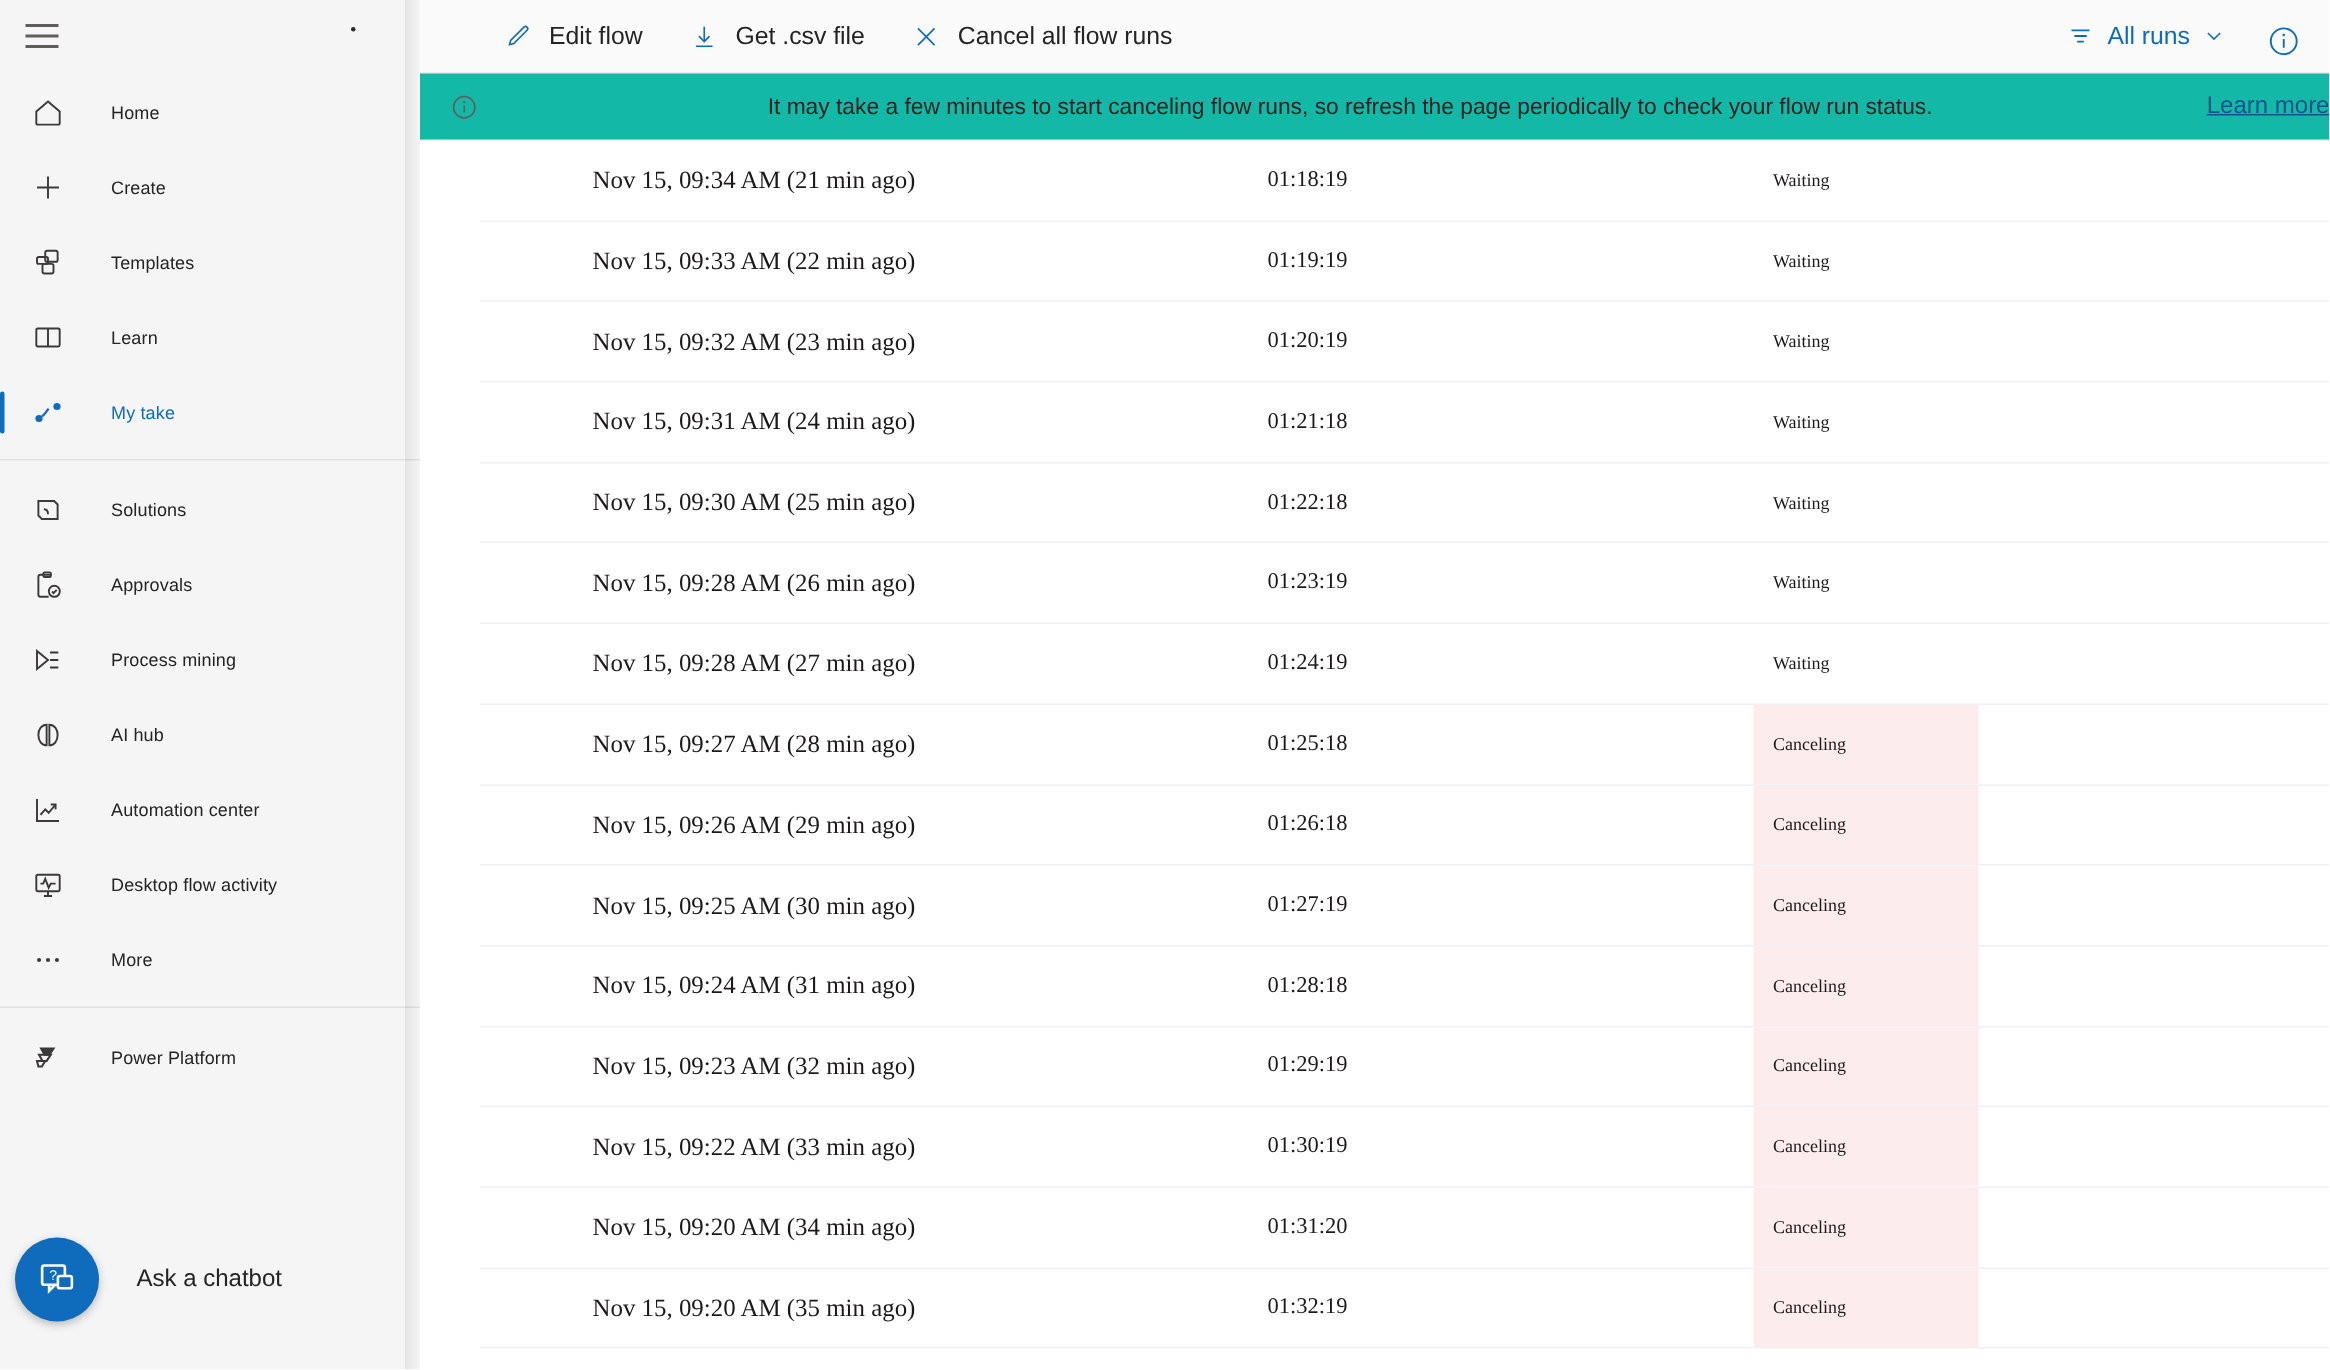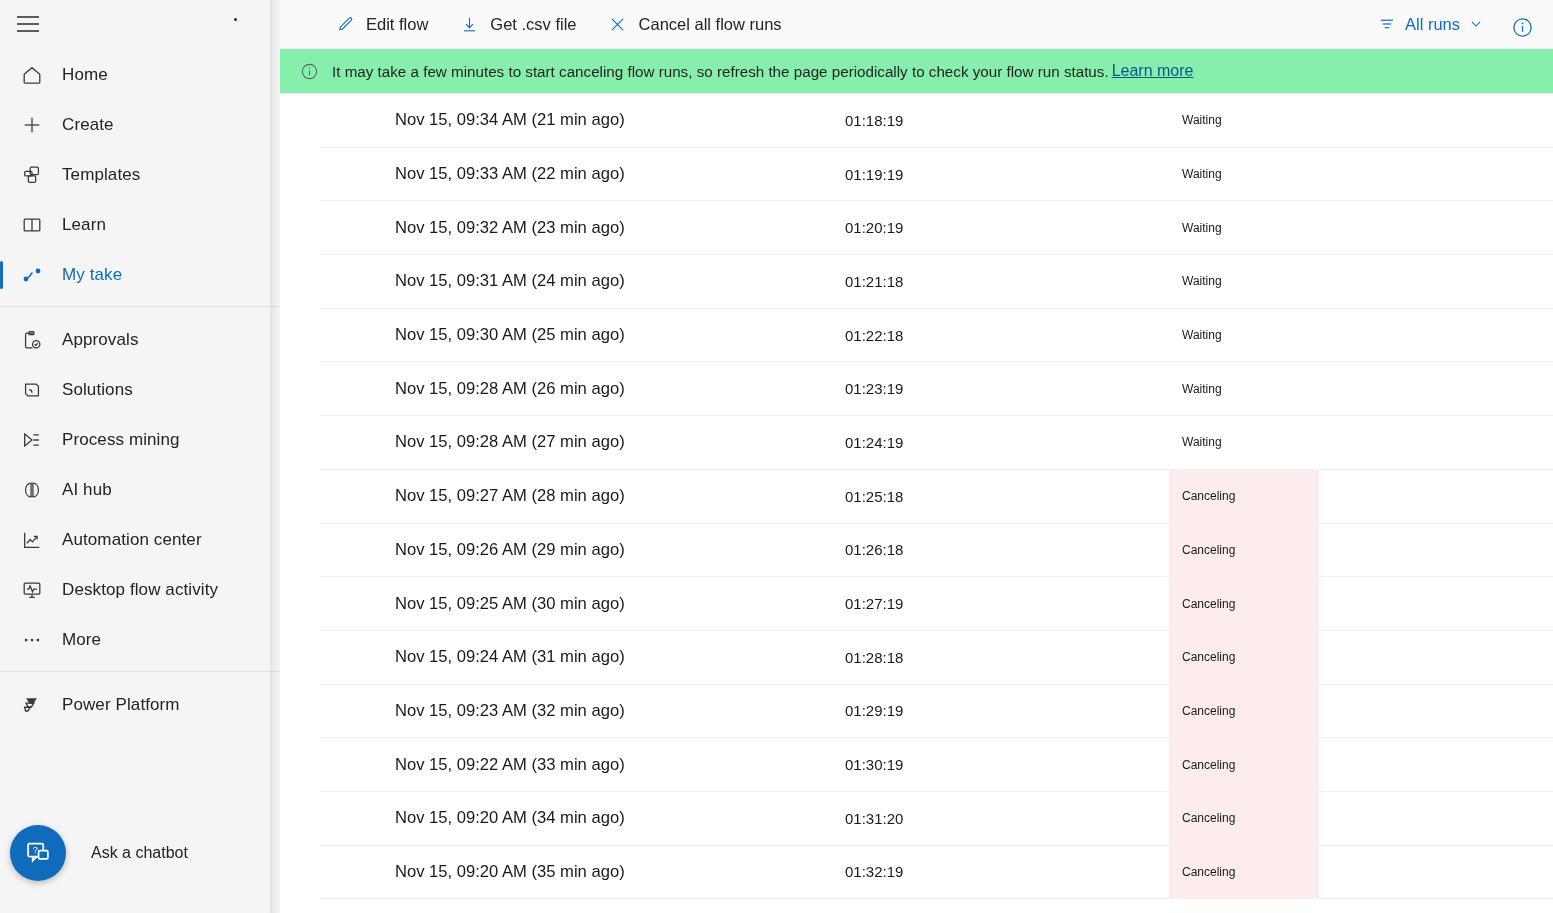--- a/index.html
+++ b/index.html
@@ -41,21 +41,21 @@
   .nav-item {
     height: 50px; display: flex; align-items: center;
     padding-left: 12px; position: relative; cursor: pointer;
     color: #242424; font-size: 17px;
   }
   .nav-item .ico {
     width: 40px; min-width: 40px; height: 40px;
     display: flex; align-items: center; justify-content: center;
     color: #3b3a39;
   }
-  .nav-item .lbl { margin-left: 10px; font-size: 17px; letter-spacing: 0.1px; }
+  .nav-item .lbl { margin-left: 22px; font-size: 12px; letter-spacing: 0.1px; }
   .nav-item.selected { color: #0f6cbd; }
   .nav-item.selected .ico { color: #0f6cbd; }
   .nav-item.selected::before {
     content: ""; position: absolute; left: 0; top: 11px;
     width: 3px; height: 28px; background: #0f6cbd; border-radius: 2px;
   }
   .nav-sep { height: 1px; background: #e1e1e1; margin: 6px 0 6px 0; }
 
   .spacer { flex: 1 1 auto; }
 
@@ -104,33 +104,34 @@
   .filter-btn .chev { margin-left: 9px; display: flex; align-items: center; }
   .info-btn {
     width: 34px; height: 34px; margin-left: 14px;
     display: flex; align-items: center; justify-content: center;
     color: #0f6cbd; cursor: pointer;
   }
 
   
   #notify {
     min-height: 46px; height: 46px;
-    background: #86efac;
+    background: #14b8a6;
     display: flex; align-items: center;
     padding-left: 18px;
     border-top: 1px solid #ededed;
     border-bottom: 1px solid #ededed;
+    justify-content: space-between;
   }
   #notify .nico { width: 22px; height: 22px; display: flex; align-items: center; justify-content: center;
     color: #605e5c; margin-right: 12px; }
   #notify .ntext { font-size: 15.2px; color: #242424; }
   #notify .nlink { color: #0f548c; text-decoration: underline; margin-left: 3px; cursor: pointer; }
 
   
-  #table-area { flex: 1 1 auto; position: relative; overflow: hidden; background:#fff; }
+  #table-area { flex: 1 1 auto; position: relative; overflow: hidden; background:#fff;font-family:Liberation Serif, serif; }
   .rows { position: relative; margin-left: 40px; }
   .row {
     height: 53.7px;
     display: flex; align-items: center;
     border-bottom: 1px solid #f0f0f0;
     position: relative;
   }
   .cell-start {
     width: 525px; padding-left: 75px;
     font-size: 16.6px; color: #1b1a19; white-space: nowrap;
@@ -220,37 +221,37 @@
       </div>
     </div>
 
     <div class="nav-sep"></div>
 
     <div class="nav-group">
 
       <div class="nav-item">
         <span class="ico">
           <svg width="22" height="22" viewBox="0 0 24 24" fill="none" stroke="currentColor" stroke-width="1.4">
+            <path d="M5 5.5h11.5L19 8v10.5H7.5L5 16z"></path>
+            <path d="M9 11.5c2 0 3 1.5 3 3.5"></path>
+          </svg>
+        </span>
+        <span class="lbl">Solutions</span>
+      </div>
+
+      <div class="nav-item">
+        <span class="ico">
+          <svg width="22" height="22" viewBox="0 0 24 24" fill="none" stroke="currentColor" stroke-width="1.4">
             <path d="M14 4.5H6.5A1.5 1.5 0 0 0 5 6v13a1.5 1.5 0 0 0 1.5 1.5h6"></path>
             <rect x="8.6" y="2.8" width="5.5" height="3.4" rx="1"></rect>
             <circle cx="16.6" cy="16.6" r="4"></circle>
             <path d="m14.9 16.7 1.2 1.2 2.2-2.3"></path>
           </svg>
         </span>
         <span class="lbl">Approvals</span>
-      </div>
-
-      <div class="nav-item">
-        <span class="ico">
-          <svg width="22" height="22" viewBox="0 0 24 24" fill="none" stroke="currentColor" stroke-width="1.4">
-            <path d="M5 5.5h11.5L19 8v10.5H7.5L5 16z"></path>
-            <path d="M9 11.5c2 0 3 1.5 3 3.5"></path>
-          </svg>
-        </span>
-        <span class="lbl">Solutions</span>
       </div>
 
       <div class="nav-item">
         <span class="ico">
           <svg width="22" height="22" viewBox="0 0 24 24" fill="none" stroke="currentColor" stroke-width="1.4">
             <path d="M4 5.5 12 12 4 18.5z"></path>
             <path d="M13.5 6.5h6M13.5 12h6M13.5 17.5h6"></path>
           </svg>
         </span>
         <span class="lbl">Process mining</span>

